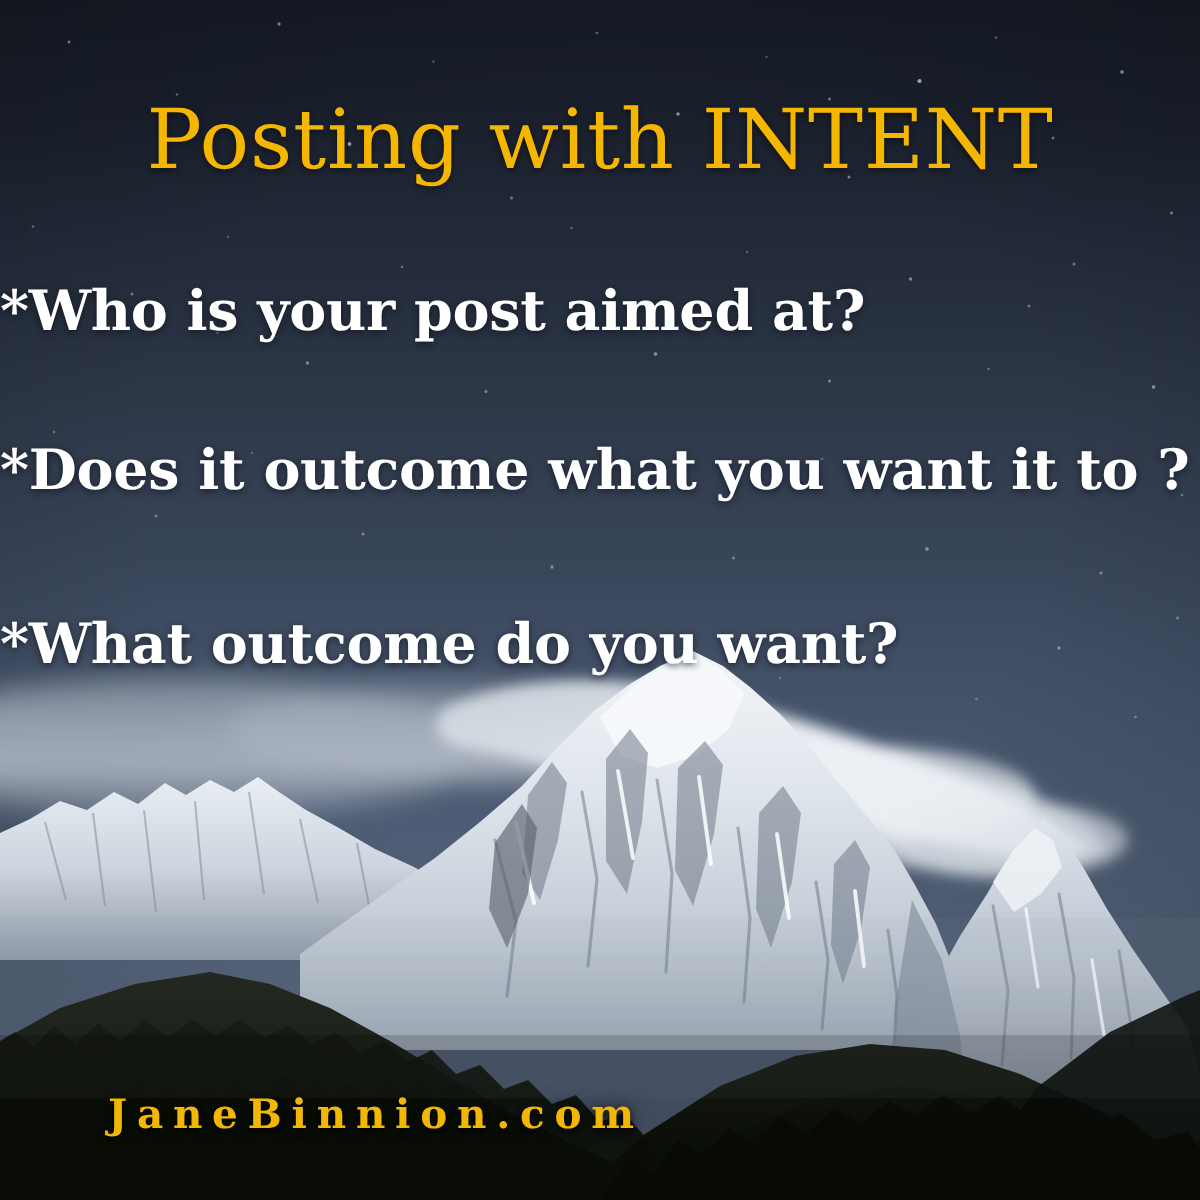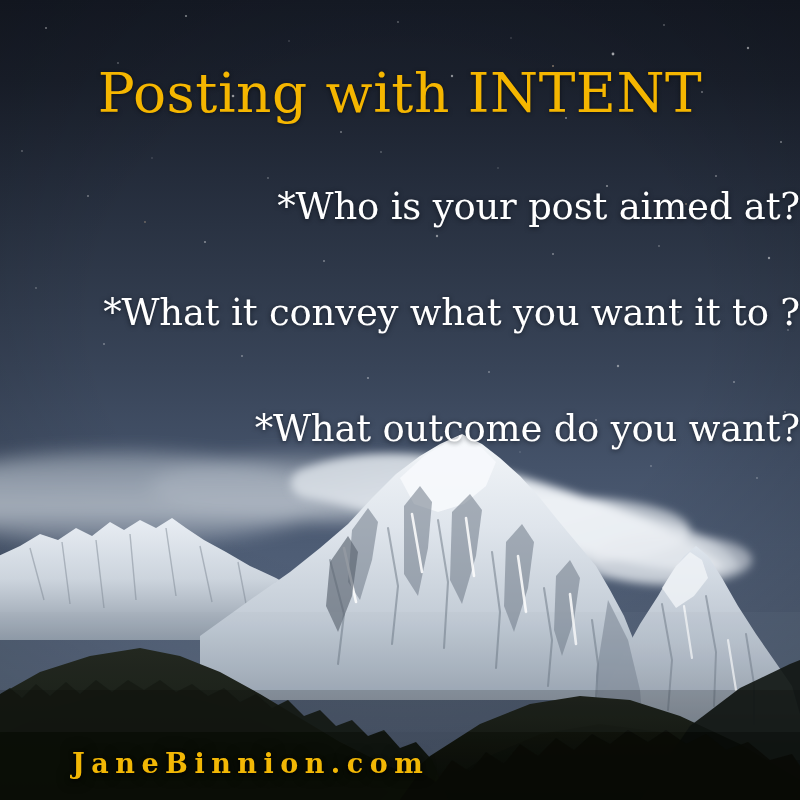--- a/index.html
+++ b/index.html
@@ -71,24 +71,24 @@
     font-size: 55px;
     letter-spacing: 0.5px;
     line-height: 1.1;
     text-shadow: 0 1px 4px rgba(0,0,0,0.55);
     white-space: nowrap;
   }
 
   .qline {
     position: absolute;
     width: 800px;
-    text-align: right;
+    text-align: left;
     color: #ffffff;
     font-family: "DejaVu Serif", serif;
-    font-weight: 400;
+    font-weight: 700;
     font-size: 37px;
     letter-spacing: -0.2px;
     line-height: 1.15;
     text-shadow: 0 1px 5px rgba(8,12,20,0.65);
     white-space: nowrap;
   }
   .q1 { left: 0; top: 186px; }
   .q2 { left: 0; top: 292px; }
   .q3 { left: 0; top: 408px; }
 
@@ -96,21 +96,20 @@
     position: absolute;
     left: 72px;
     top: 728px;
     color: #f2b705;
     font-family: "DejaVu Serif", serif;
     font-weight: 700;
     font-size: 27px;
     letter-spacing: 6.5px;
     text-shadow: 0 2px 5px rgba(0,0,0,0.85), 0 0 14px rgba(0,0,0,0.6);
     white-space: nowrap;
-    margin-top: 20px;
   }
 </style>
 </head>
 <body>
 
 <div id="poster">
 
   <div class="sky"></div>
   <div class="sky-vignette"></div>
 
@@ -331,19 +330,19 @@
 
       <rect x="0" y="612" width="800" height="120" fill="#8d97a4" opacity="0.07"></rect>
       <rect x="0" y="690" width="800" height="110" fill="#000000" opacity="0.16"></rect>
     </svg>
   </div>
 
   <div class="title">Posting with INTENT</div>
 
   <div class="qline q1">*Who is your post aimed at?</div>
 
-  <div class="qline q2">*What it convey what you want it to ?</div>
+  <div class="qline q2">*Does it outcome what you want it to ?</div>
 
   <div class="qline q3">*What outcome do you want?</div>
 
   <div class="brand">JaneBinnion.com</div>
 
 </div>
 
 </body></html>

